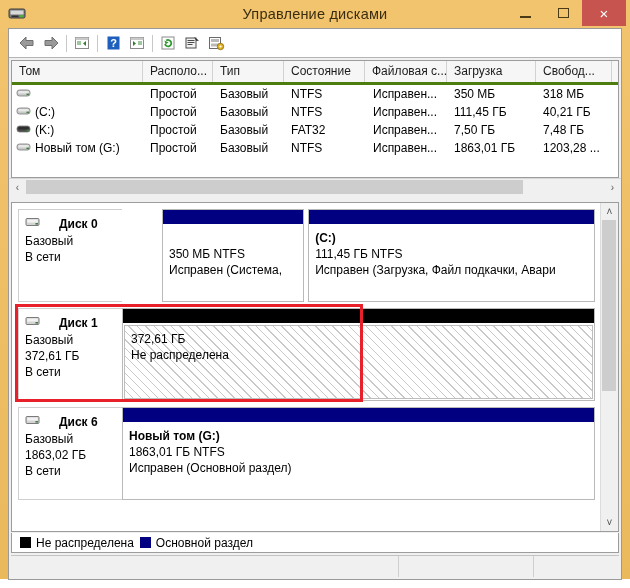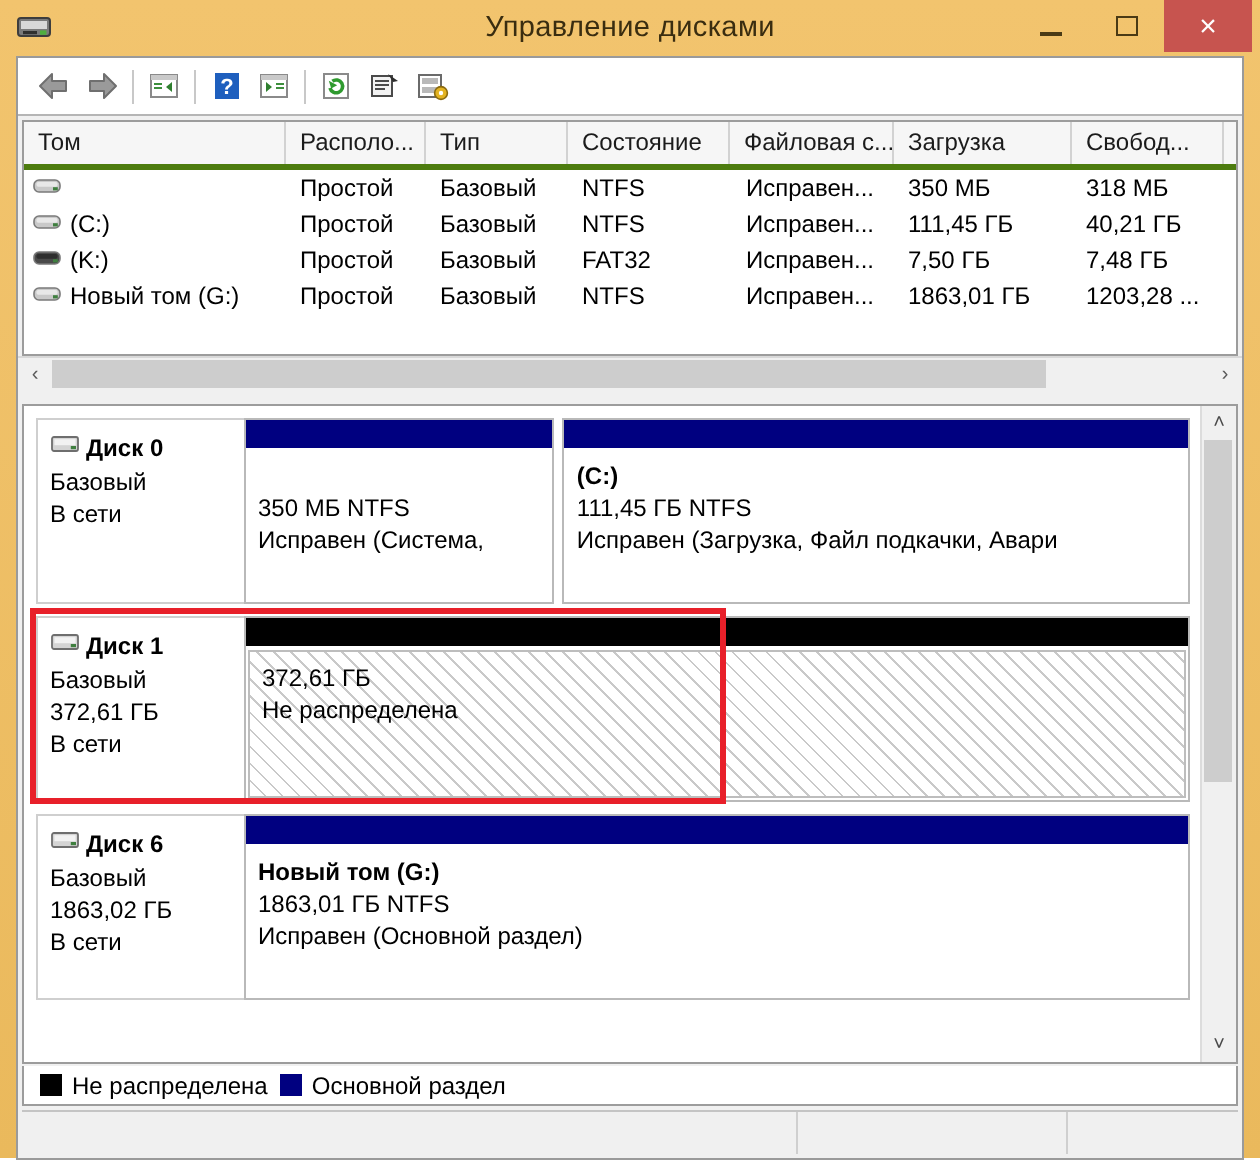--- a/index.html
+++ b/index.html
@@ -217,21 +217,21 @@
     flex: 0 0 auto;
     border: 1px solid #cfcfcf;
     border-right: none;
     box-sizing: border-box;
     padding: 6px 0 0 6px;
     background: #ffffff;
   }
   .disk-title {
     font-weight: bold;
     font-size: 12px;
-    display: flex; align-items: center; gap: 2px;
+    display: flex; align-items: center; gap: 18px;
     margin-bottom: 2px;
   }
   .disk-line { font-size: 12px; line-height: 16px; }
   .parts {
     flex: 1 1 auto;
     display: flex;
     gap: 4px;
     box-sizing: border-box;
   }
   .part {
@@ -531,21 +531,21 @@
                     <rect x="1" y="2.5" width="13" height="7" rx="1" fill="#d4d4d4" stroke="#6e6e6e" stroke-width="0.9"></rect>
                     <rect x="2.2" y="3.6" width="10.6" height="3" fill="#f2f2f2"></rect>
                     <rect x="10.4" y="7" width="2.6" height="1.6" fill="#3f7f3f"></rect>
                   </svg></span>
                 <span>Диск 0</span>
               </div>
               <div class="disk-line">Базовый</div>
               <div class="disk-line">В сети</div>
             </div>
             <div class="parts">
-              <div class="part" style="flex: 128 1 0px;">
+              <div class="part" style="flex: 128 1 0px; margin-left: 40px;">
                 <div class="part-bar primary"></div>
                 <div class="part-body">
                   <div style="height: 16px;"></div>
                   <div class="part-txt">350 МБ NTFS</div>
                   <div class="part-txt">Исправен (Система,</div>
                 </div>
               </div>
               <div class="part" style="flex: 260 1 0px;">
                 <div class="part-bar primary"></div>
                 <div class="part-body">

